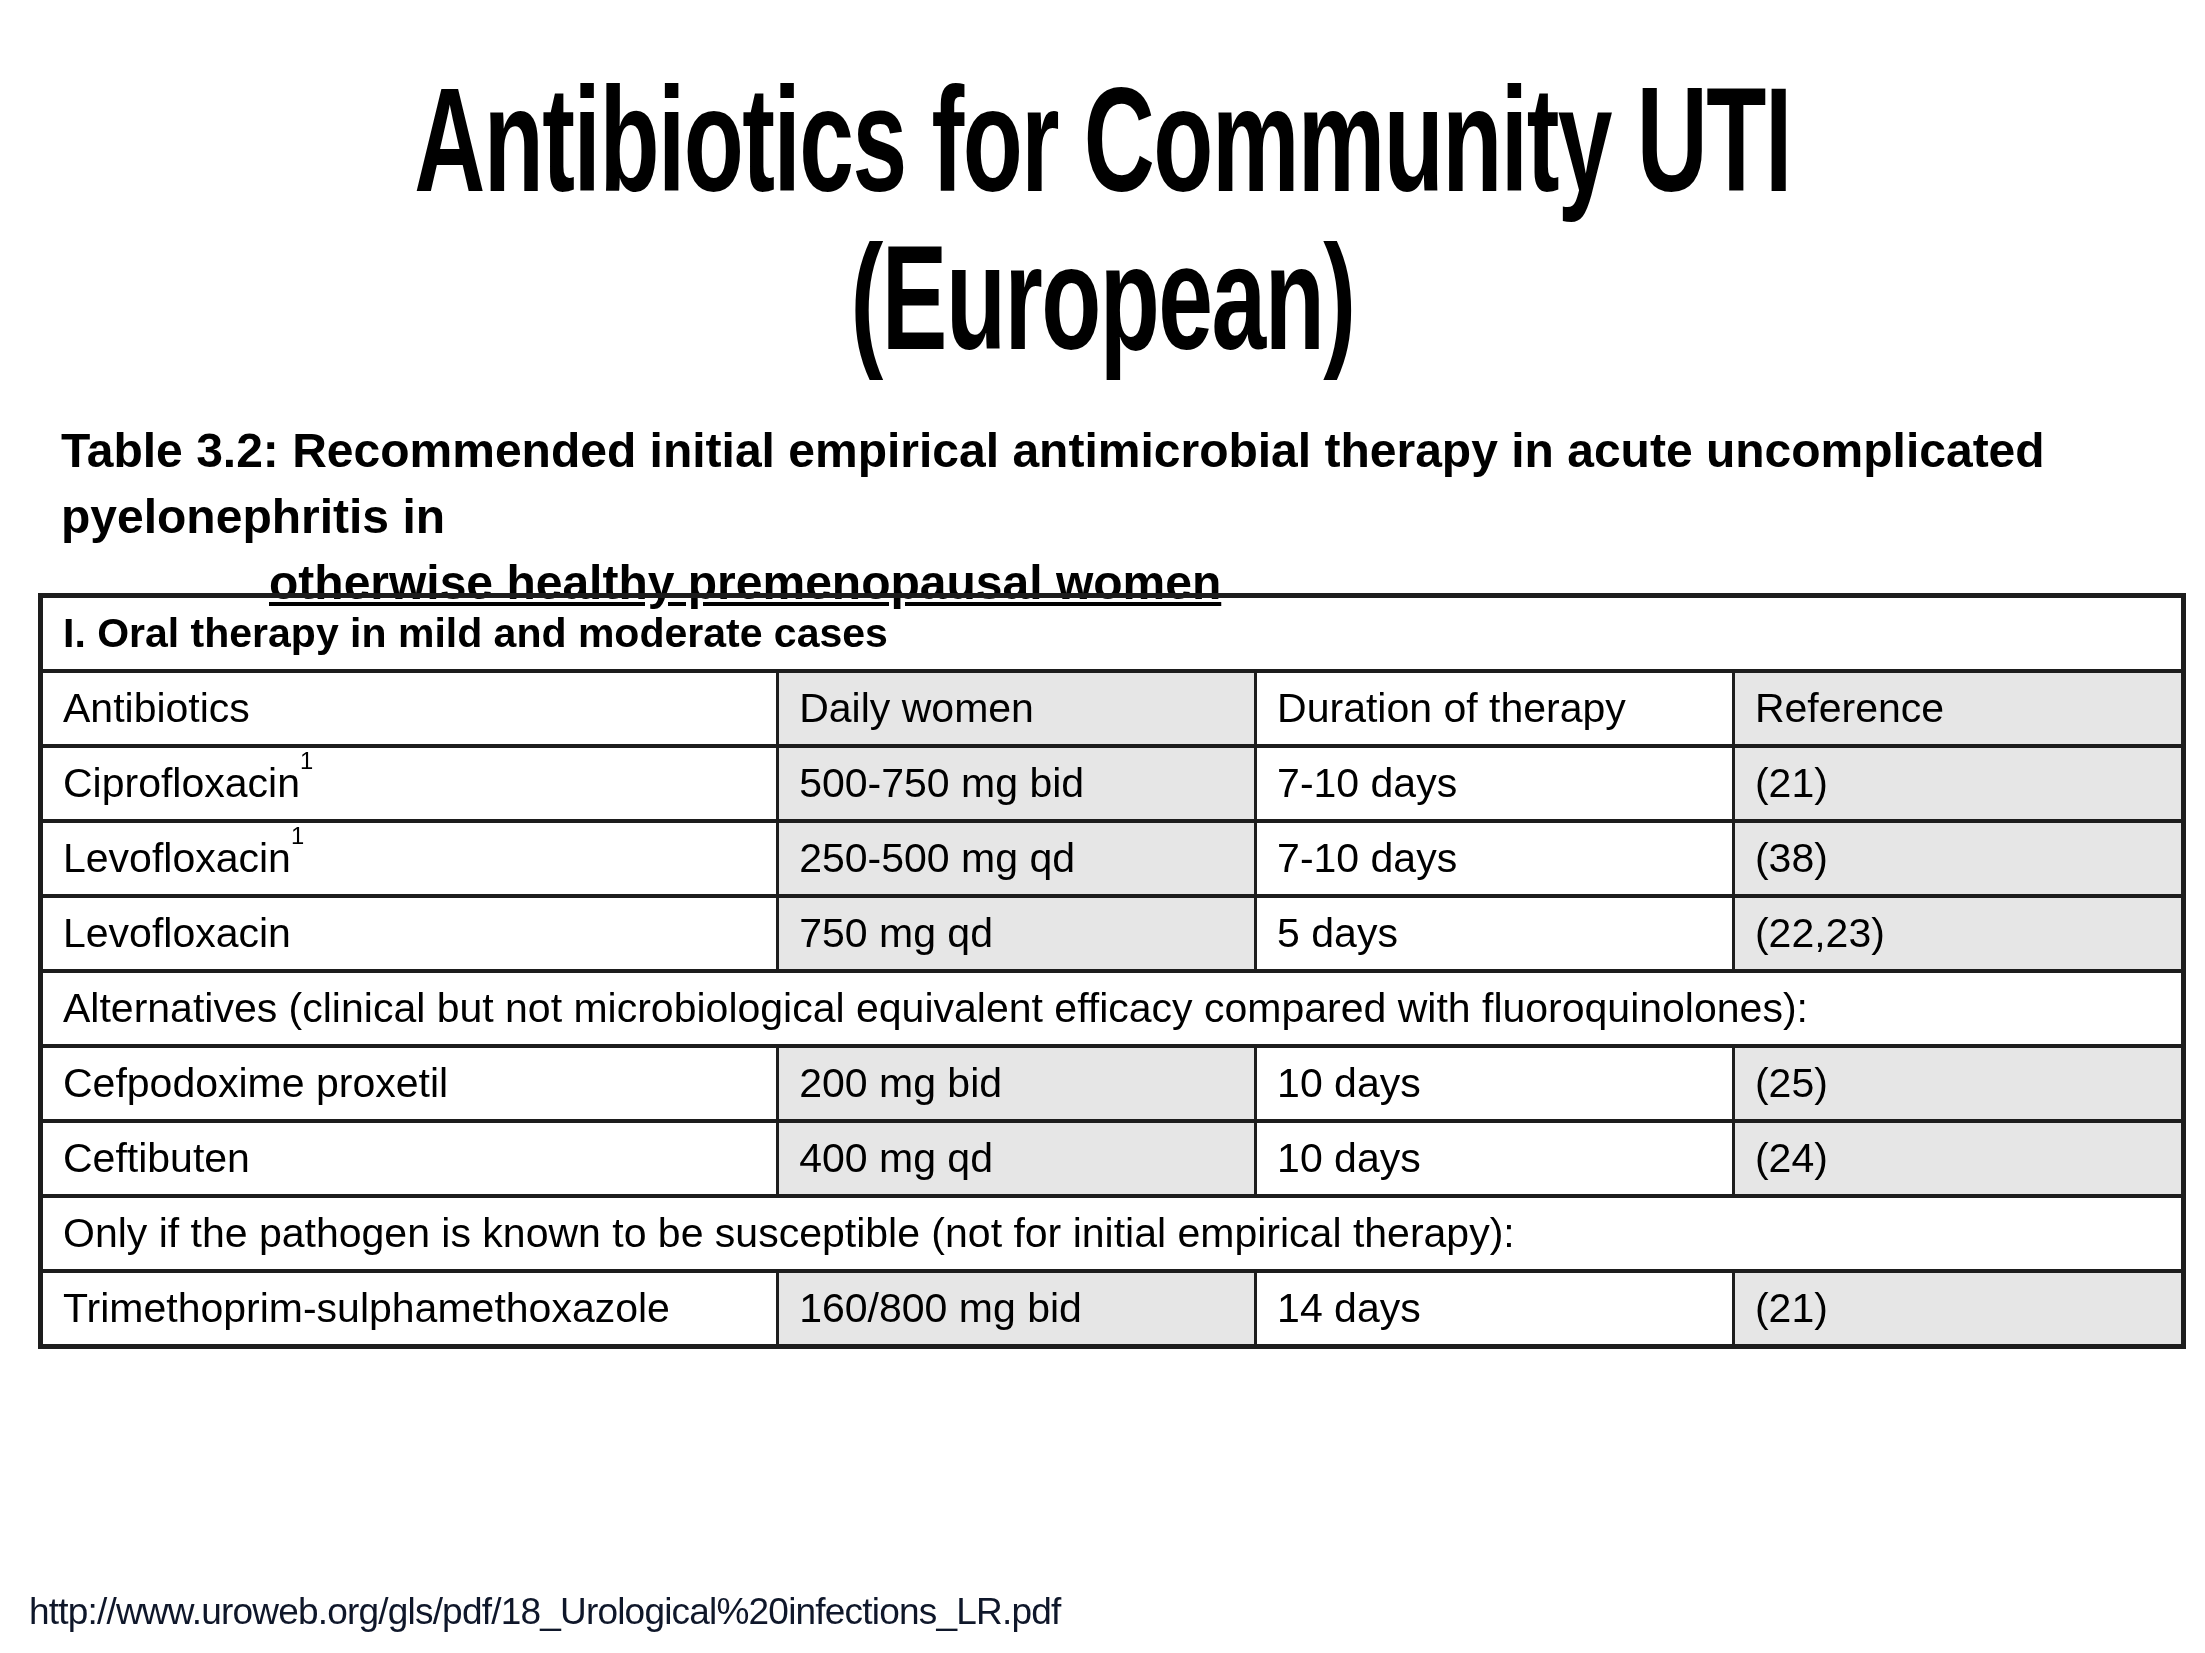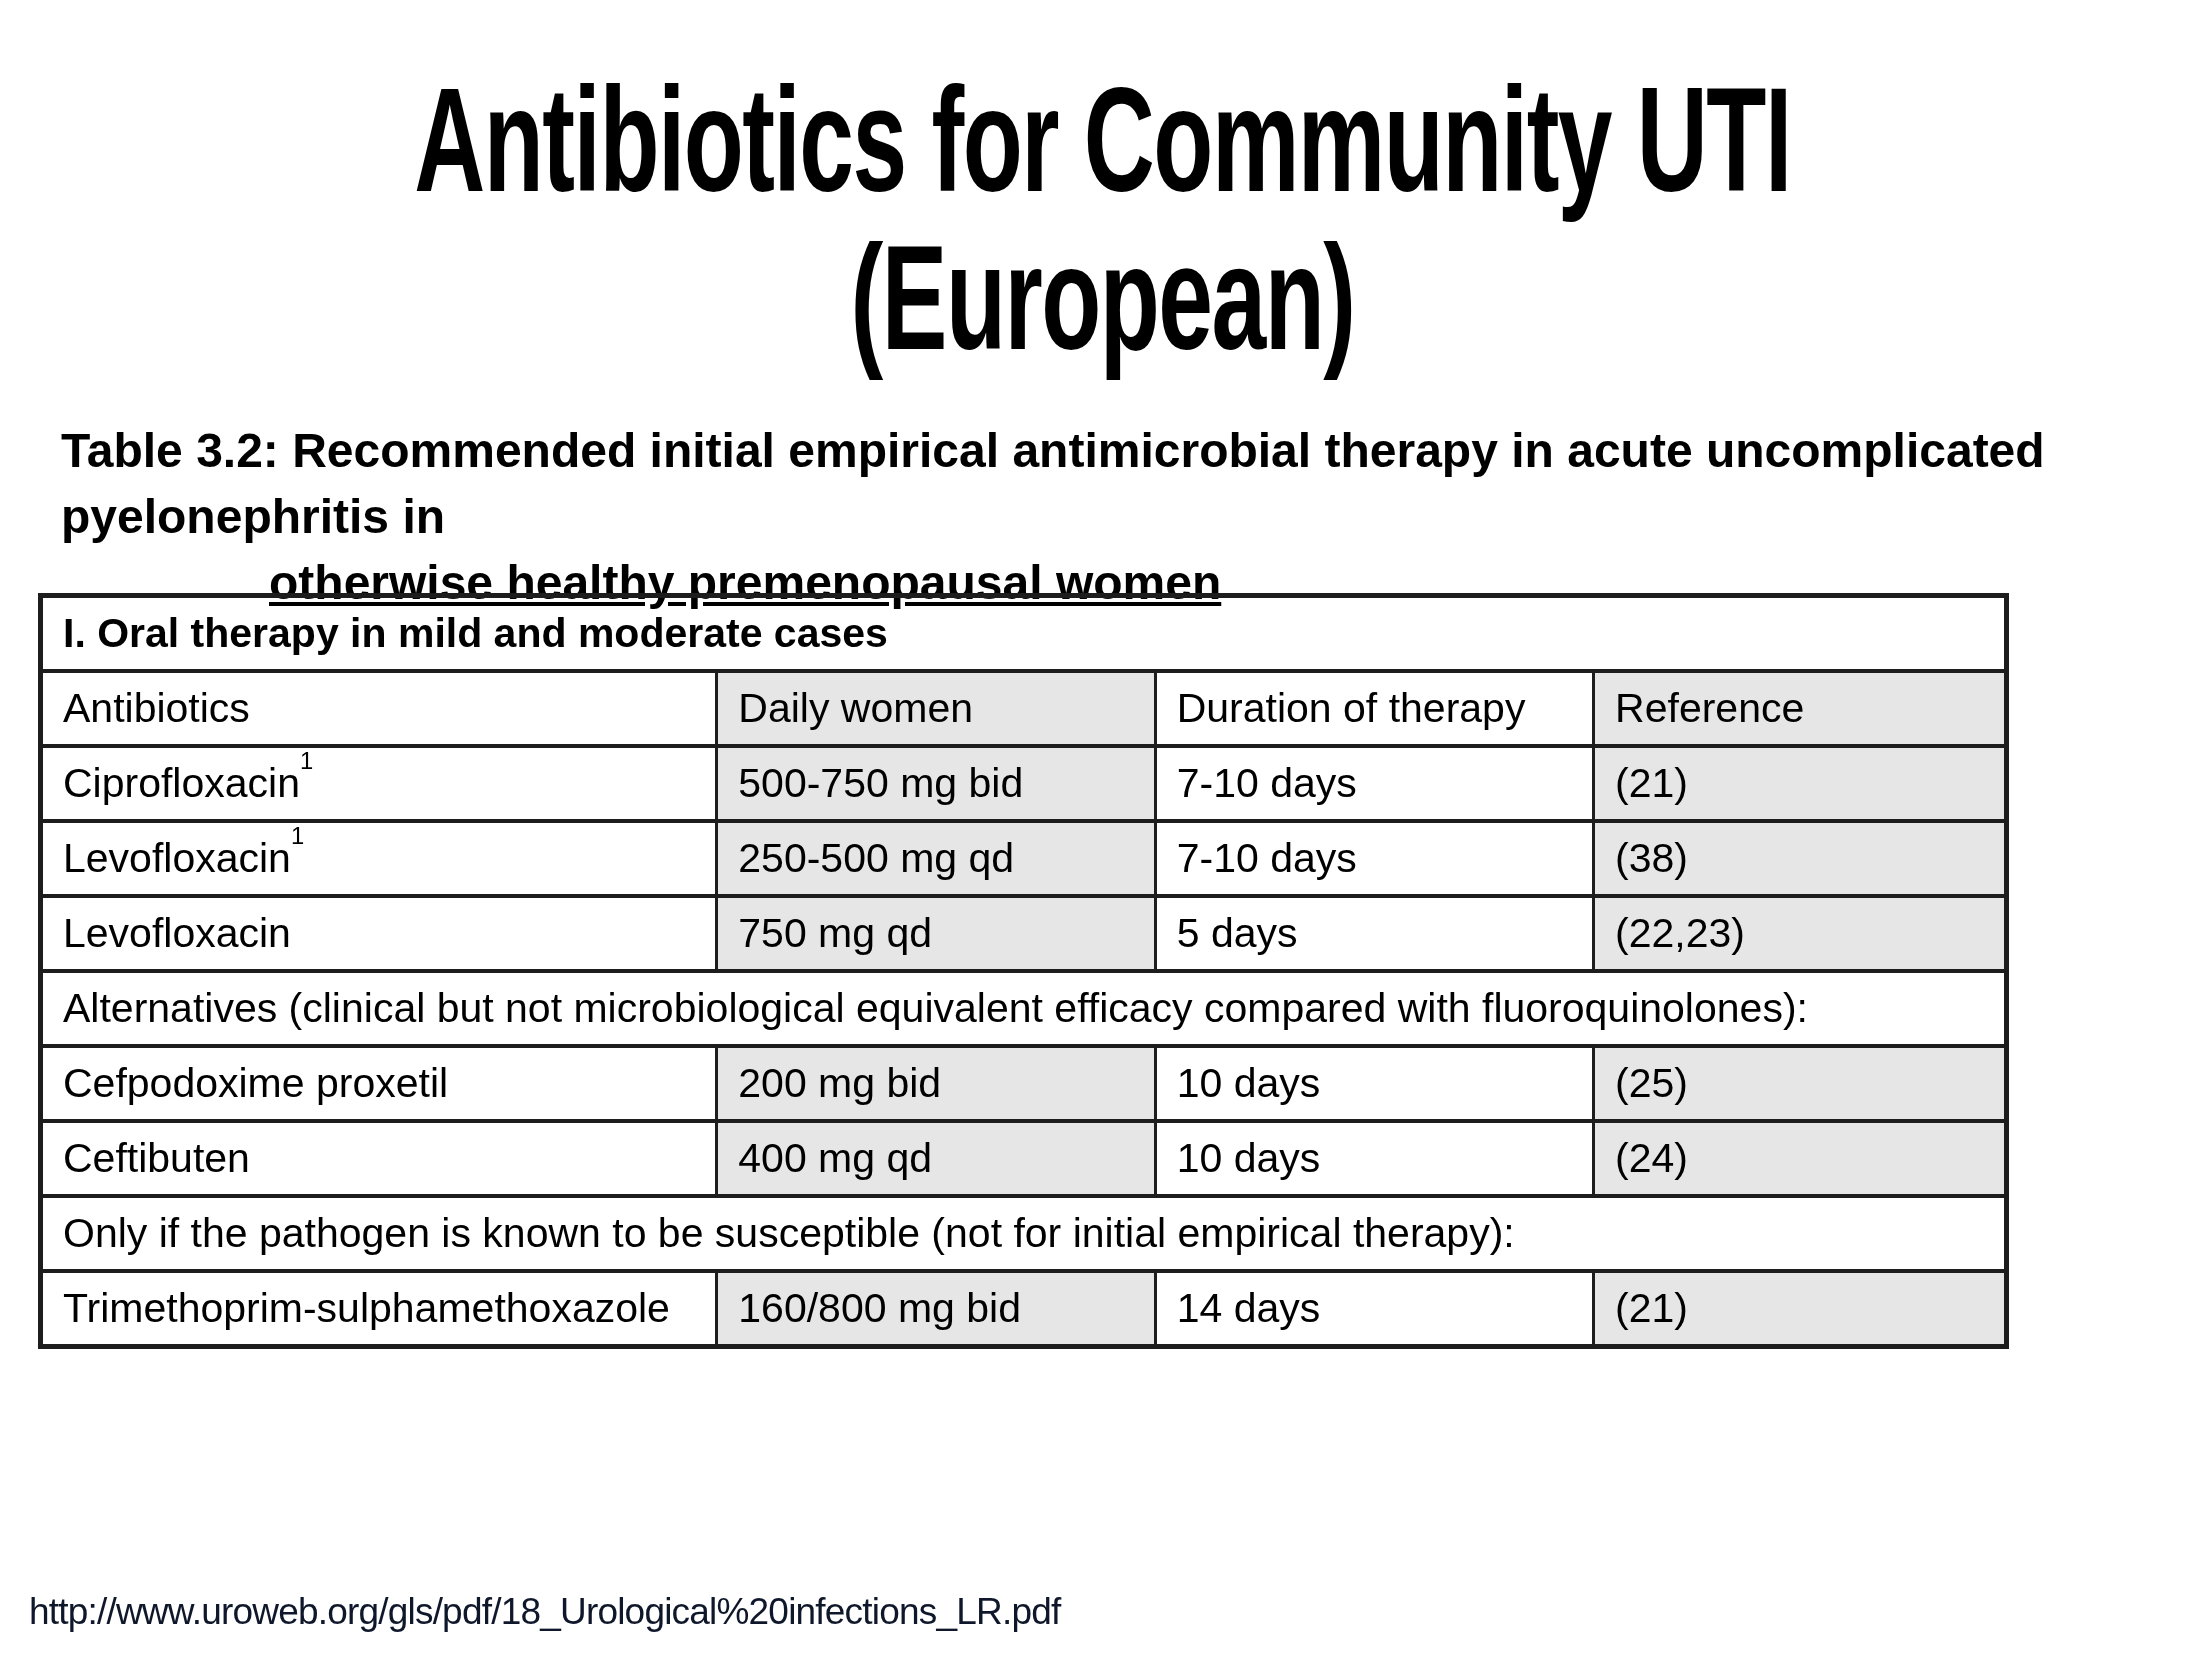--- a/index.html
+++ b/index.html
@@ -46,21 +46,21 @@
   .table-caption .caption-line2 {
     margin-left: 208px;
     text-decoration: underline;
   }
 
   
   .table-wrap {
     position: absolute;
     top: 593px;
     left: 38px;
-    width: 1971px;
+    width: 2148px;
   }
   table.therapy {
     border-collapse: collapse;
     table-layout: fixed;
     width: 100%;
     font-size: 41px;
     color: #000000;
   }
   table.therapy td {
     border-style: solid;

